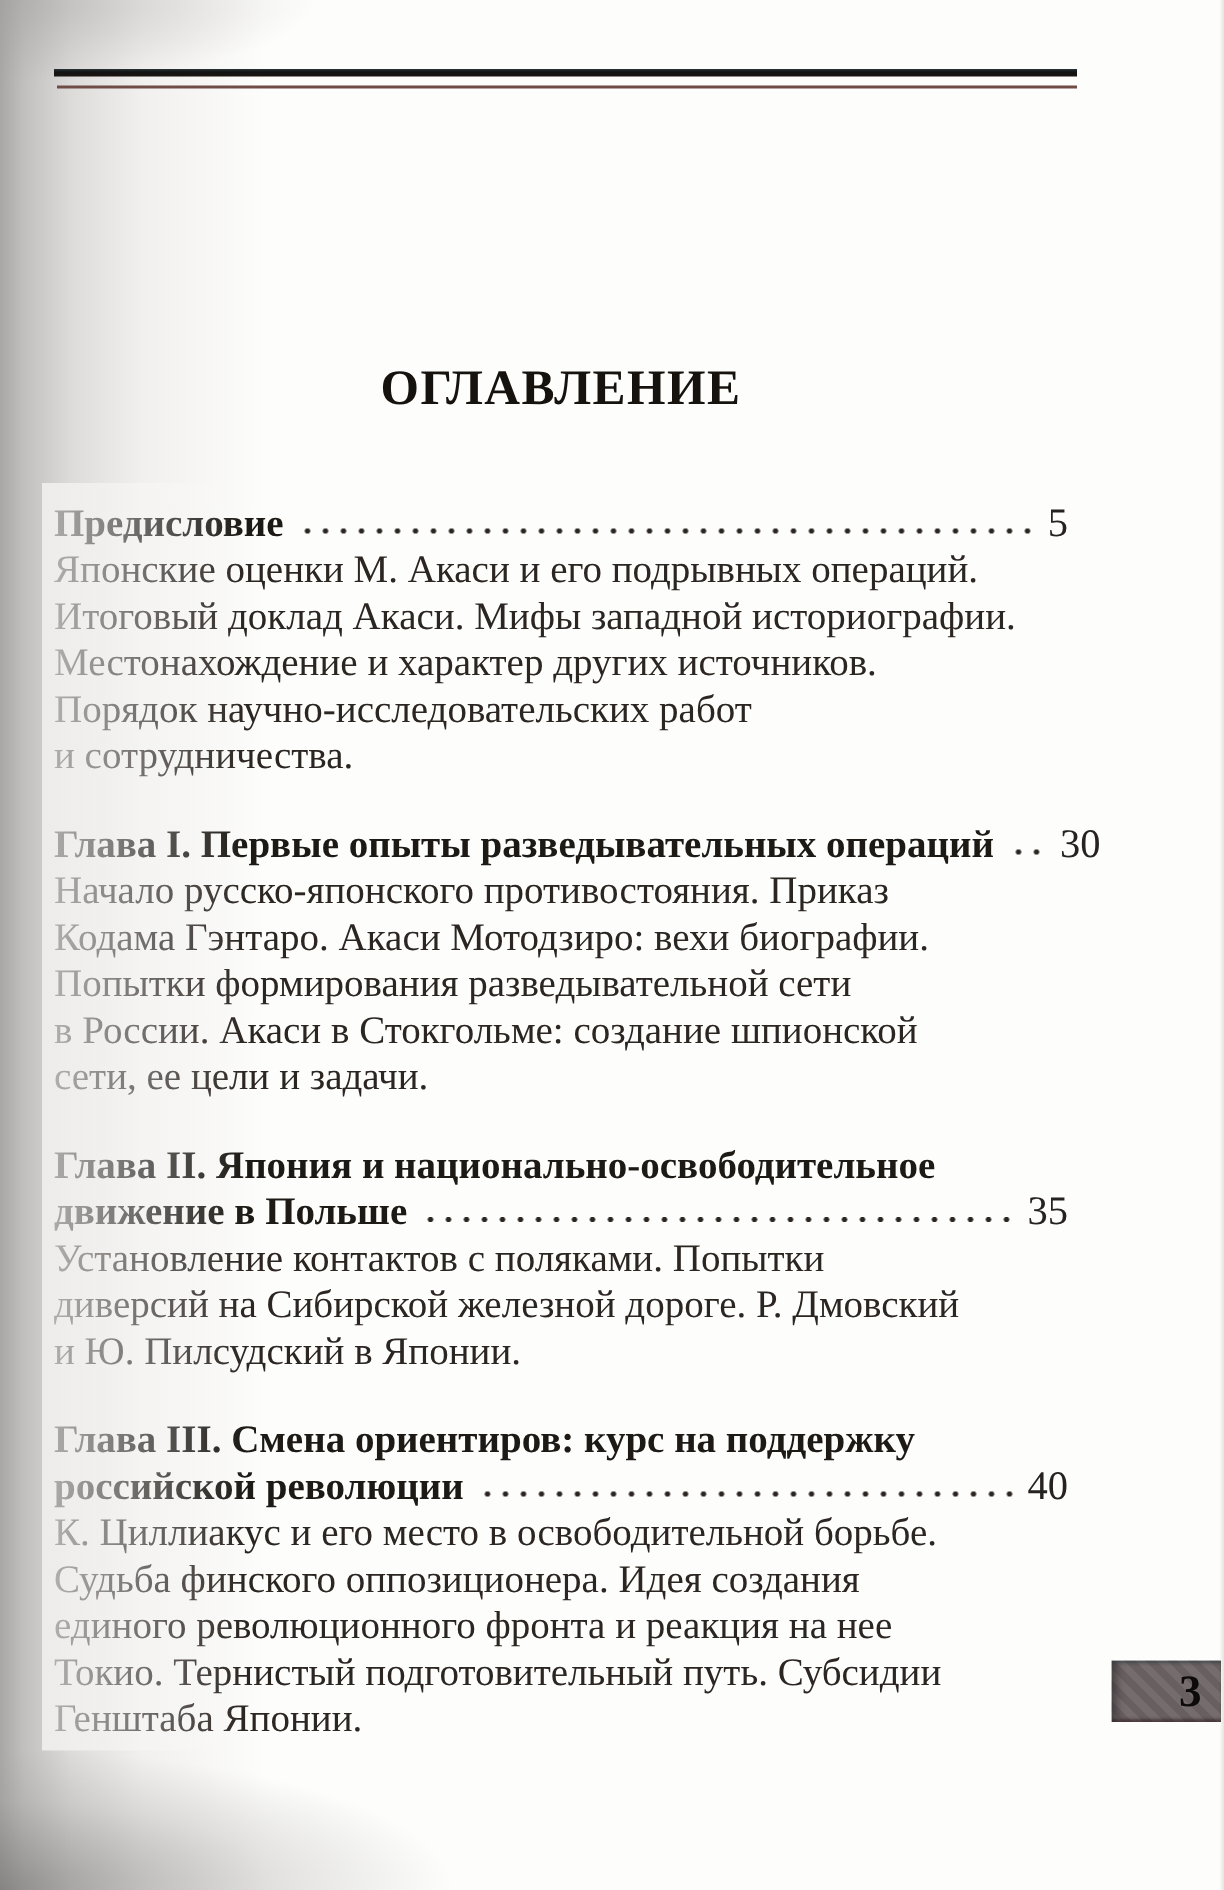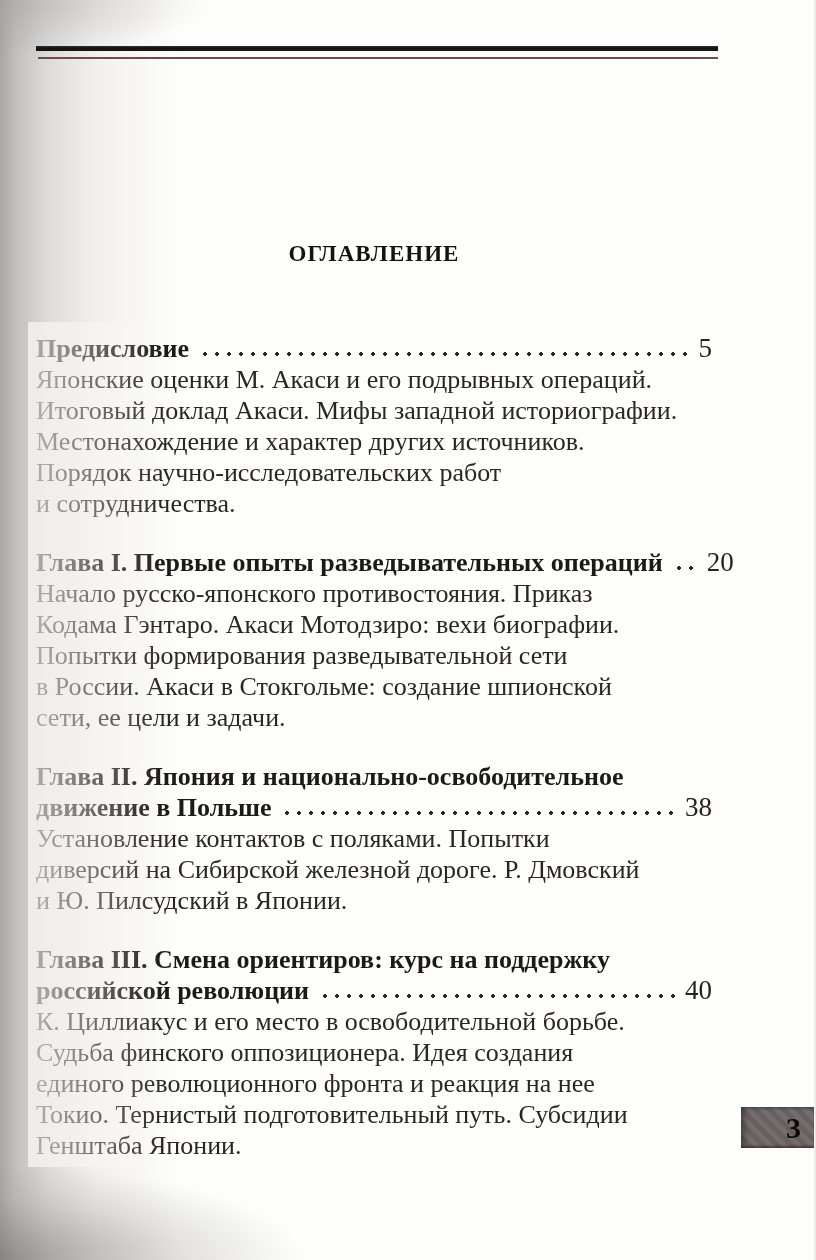--- a/index.html
+++ b/index.html
@@ -42,21 +42,21 @@
     z-index: 1;
   }
   .rule-thin {
     position: absolute; top: 57px; left: 38px; width: 680px; height: 2px;
     background: #6f4c44;
     z-index: 1;
   }
   .title {
     position: absolute; top: 241px; left: 36px; width: 676px;
     margin: 0; text-align: center;
-    font-size: 23px; font-weight: bold; letter-spacing: 1px;
+    font-size: 33px; font-weight: bold; letter-spacing: 1px;
     color: #16130f;
     z-index: 1;
   }
   .toc {
     position: absolute; top: 333px; left: 36px; width: 676px;
     font-size: 26px; line-height: 31px;
     z-index: 1;
   }
   .entry + .entry { margin-top: 28px; }
   .lead { display: flex; align-items: baseline; }
@@ -126,35 +126,35 @@
       <div class="dline">Итоговый доклад Акаси. Мифы западной историографии.</div>
       <div class="dline">Местонахождение и характер других источников.</div>
       <div class="dline">Порядок научно-исследовательских работ</div>
       <div class="dline">и сотрудничества.</div>
     </section>
 
     <section class="entry">
       <div class="lead">
         <span class="h">Глава I. Первые опыты разведывательных операций</span>
         <span class="dots"></span>
-        <span class="pg">20</span>
+        <span class="pg">30</span>
       </div>
       <div class="dline">Начало русско-японского противостояния. Приказ</div>
       <div class="dline">Кодама Гэнтаро. Акаси Мотодзиро: вехи биографии.</div>
       <div class="dline">Попытки формирования разведывательной сети</div>
       <div class="dline">в России. Акаси в Стокгольме: создание шпионской</div>
       <div class="dline">сети, ее цели и задачи.</div>
     </section>
 
     <section class="entry">
       <div class="hline">Глава II. Япония и национально-освободительное</div>
       <div class="lead">
         <span class="h">движение в Польше</span>
         <span class="dots"></span>
-        <span class="pg">38</span>
+        <span class="pg">35</span>
       </div>
       <div class="dline">Установление контактов с поляками. Попытки</div>
       <div class="dline">диверсий на Сибирской железной дороге. Р. Дмовский</div>
       <div class="dline">и Ю. Пилсудский в Японии.</div>
     </section>
 
     <section class="entry">
       <div class="hline">Глава III. Смена ориентиров: курс на поддержку</div>
       <div class="lead">
         <span class="h">российской революции</span>

